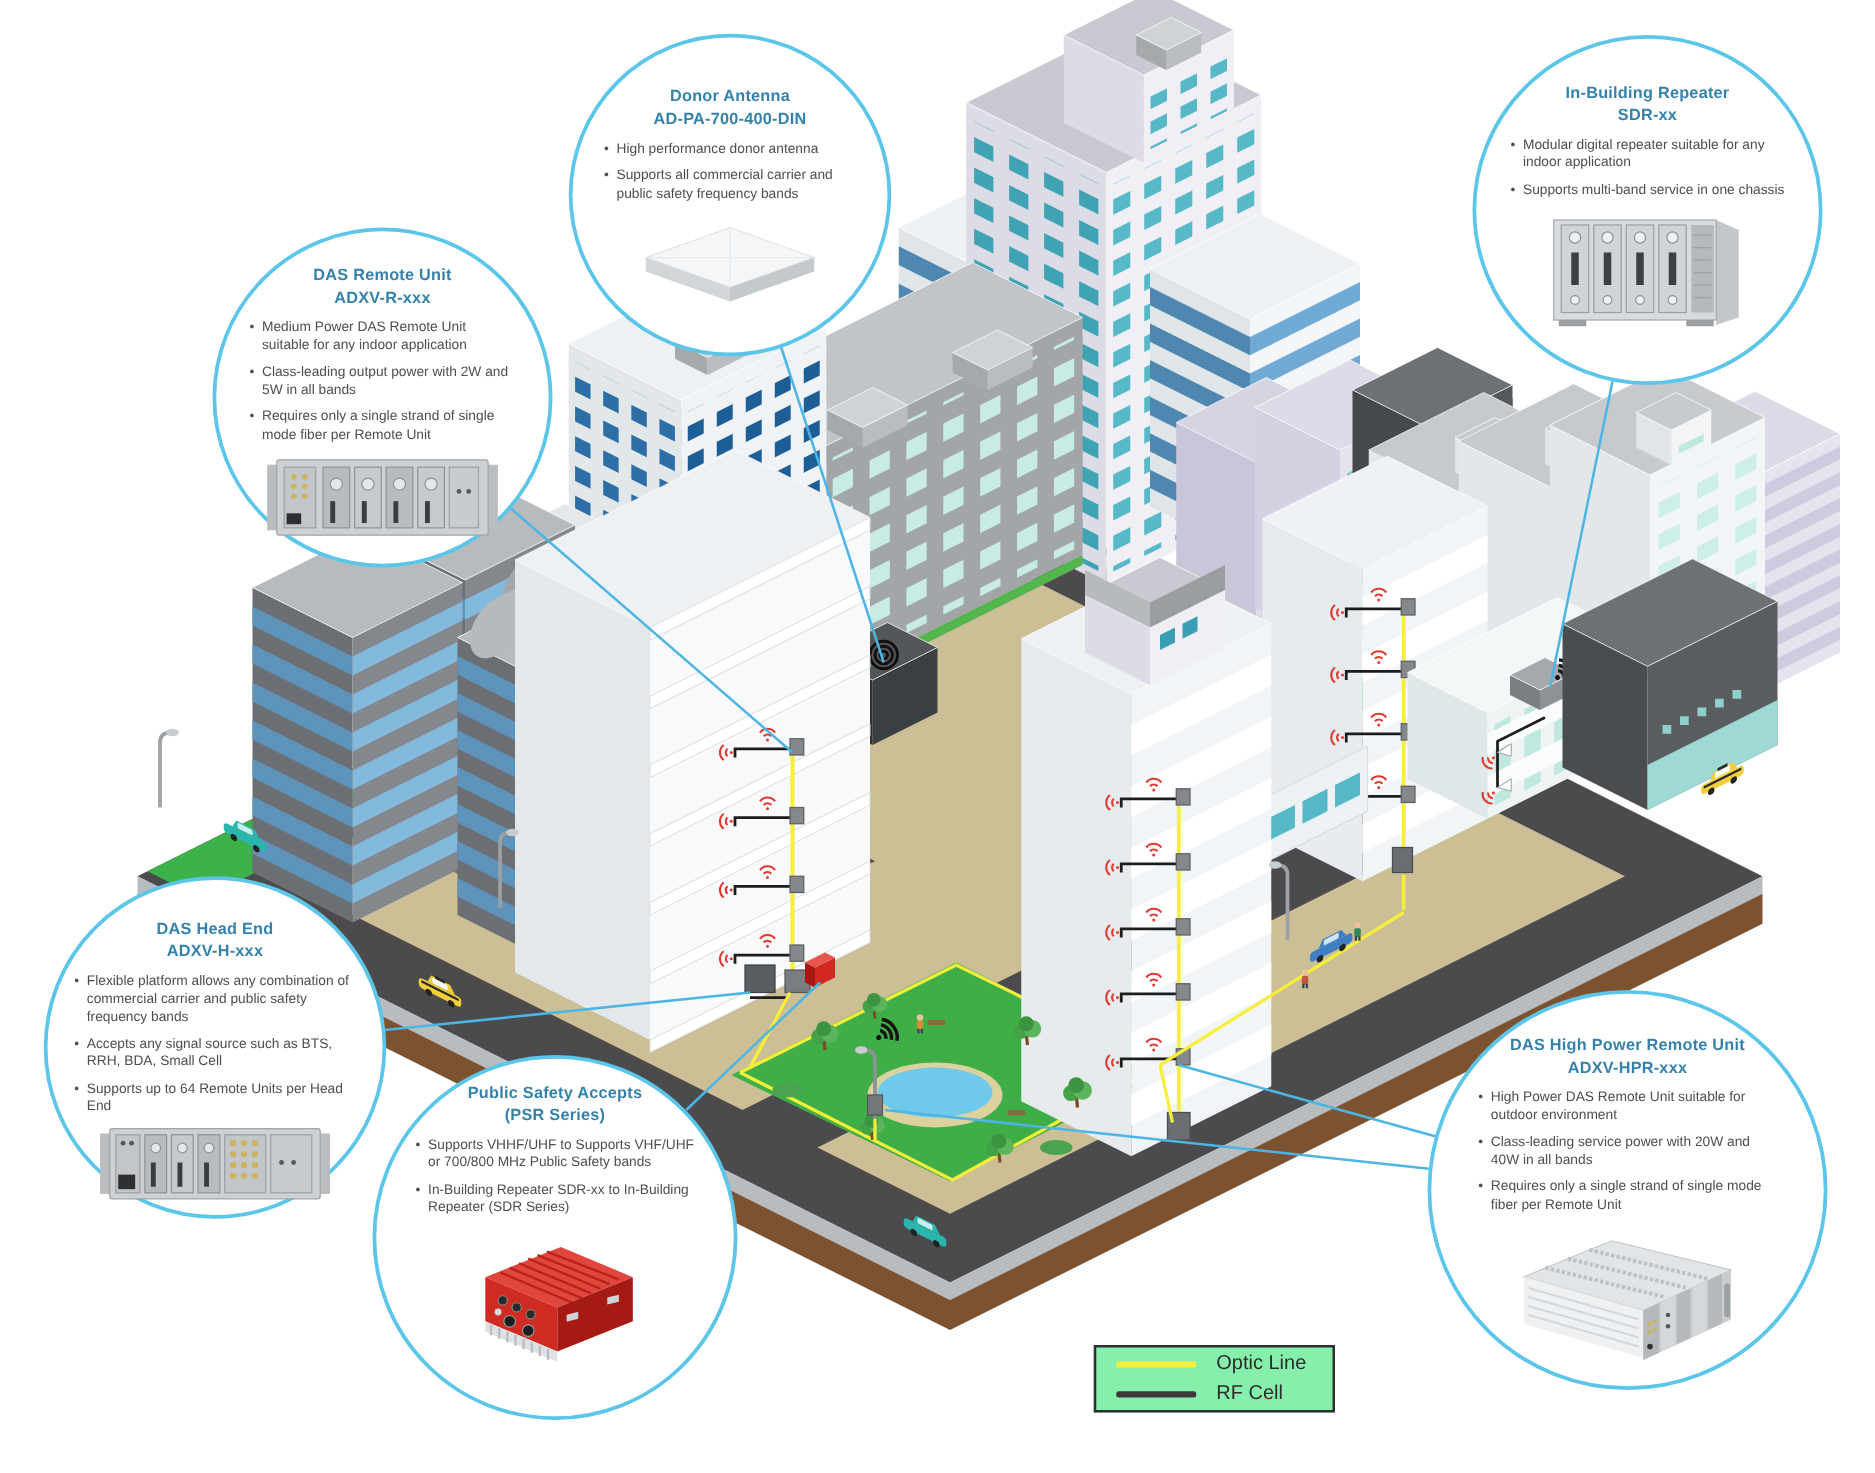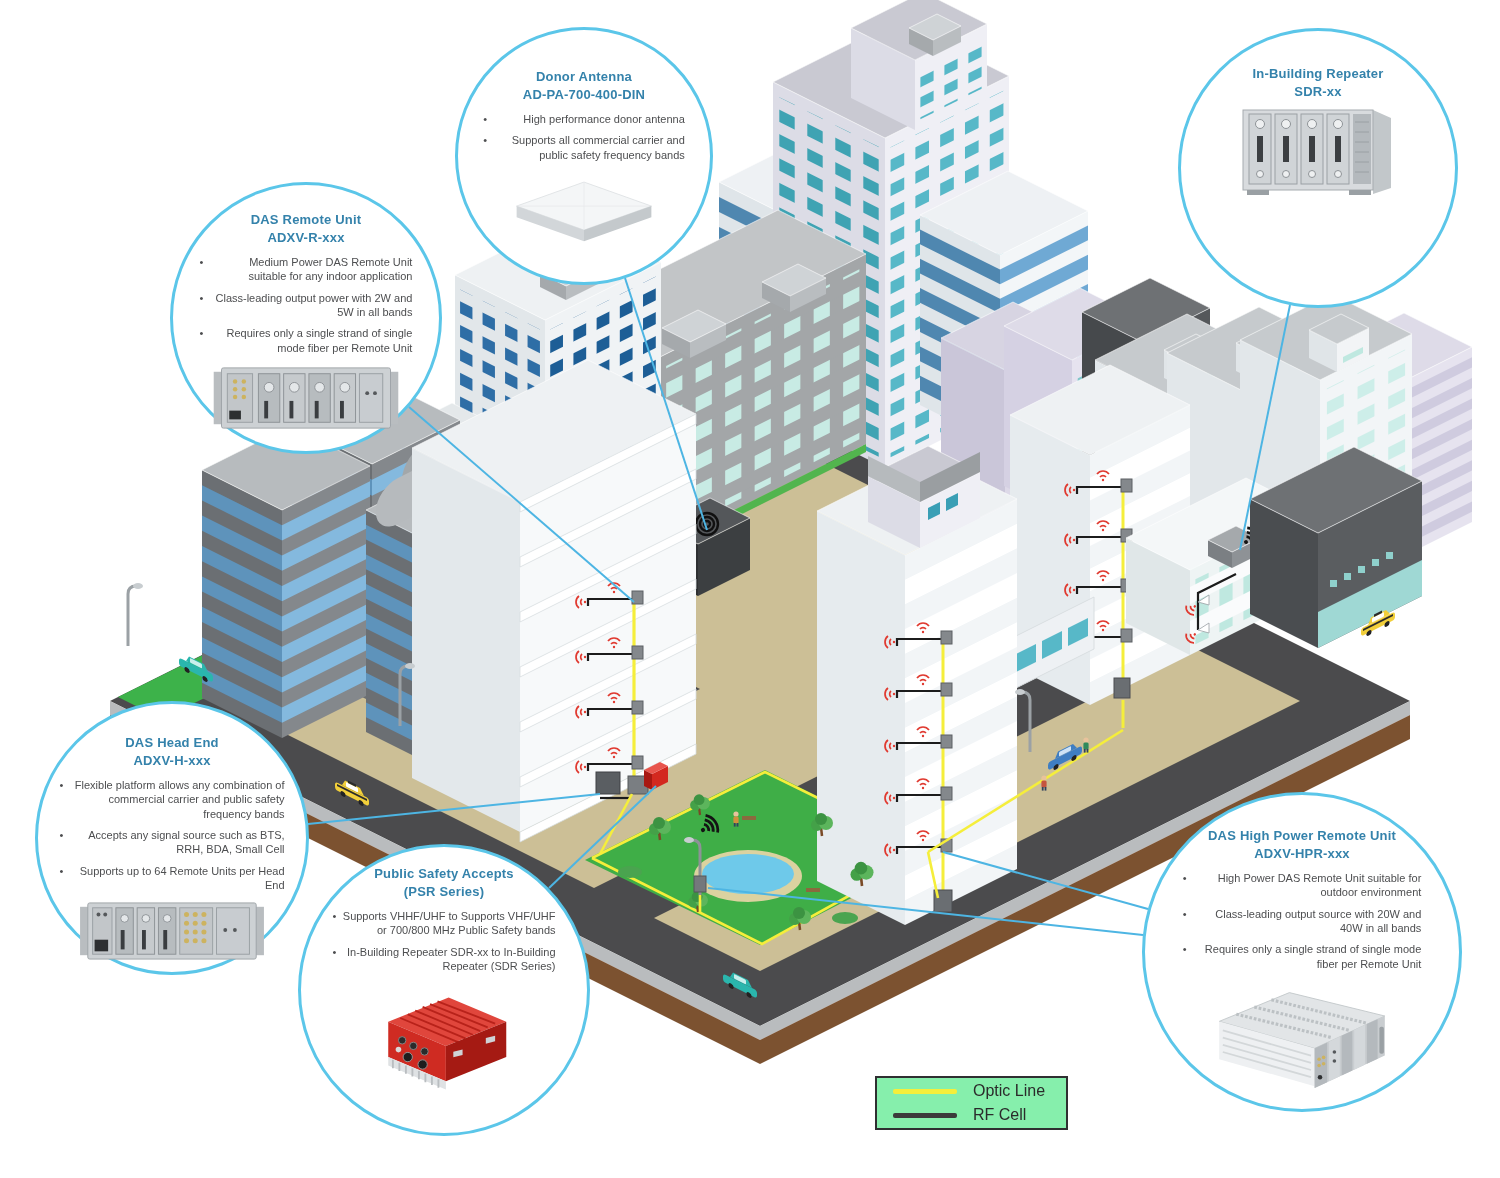--- a/index.html
+++ b/index.html
@@ -3,21 +3,21 @@
 <meta charset="utf-8">
 <style>
   html,body{margin:0;padding:0;background:#fff;}
   #canvas{position:relative;width:1500px;height:1178px;background:#fff;overflow:hidden;
           font-family:Liberation Sans, sans-serif;}
   #city, #leaders{position:absolute;left:0;top:0;}
   #city{z-index:1;} #leaders{z-index:2;}
   .callout{position:absolute;border:3px solid #5bc6e9;border-radius:50%;background:#fff;
            box-sizing:border-box;display:flex;flex-direction:column;align-items:center;z-index:3;}
   .co-title{font-size:13px;font-weight:700;color:#3482ab;text-align:center;line-height:1.35;letter-spacing:.2px;}
-  .co-bullets{margin:9px 0 0;padding:0;list-style:none;font-size:11px;color:#4d4e50;line-height:1.3;text-align:right;}
+  .co-bullets{margin:9px 0 0;padding:0;list-style:none;font-size:11px;color:#4d4e50;line-height:1.3;text-align:left;}
   .co-bullets li{position:relative;padding-left:10px;margin-bottom:7px;}
   .co-bullets li::before{content:"\2022";position:absolute;left:0;color:#4d4e50;}
   .co-img{margin-top:2px;flex-shrink:0;}
   #legend{position:absolute;left:875px;top:1076px;width:193px;height:54px;border:2.5px solid #2f2f31;
           background:#86efac;z-index:3;display:flex;flex-direction:column;justify-content:center;
           gap:6px;padding:4px 0;box-sizing:border-box;}
   .lrow{display:flex;align-items:center;padding-left:16px;}
   .lswatch{width:64px;height:5px;border-radius:2px;}
   .sw-optic{background:#f5ee3b;} .sw-rf{background:#3b3b3b;}
   .llabel{margin-left:16px;font-size:16px;color:#2b2b2b;}
@@ -815,20 +815,24 @@
       <circle cx="158" cy="30" r="2" fill="#55585b"></circle>
         <circle cx="166" cy="30" r="2" fill="#55585b"></circle>
     </svg>
   </div>
 
   <div class="callout" style="left:1178px;top:28px;width:280px;height:280px;padding-top:34px">
     <div class="co-title">
       <span>In-Building Repeater</span><br>
       <span>SDR-xx</span>
     </div>
+    <ul class="co-bullets" style="width:80%">
+      <li>Modular digital repeater suitable for any indoor application</li>
+      <li>Supports multi-band service in one chassis</li>
+    </ul>
     <svg class="co-img" width="170" height="100" viewBox="0 0 170 100">
       <polygon points="140,8 158,16 158,86 140,92" fill="#c2c7ca"></polygon>
       <rect x="10" y="8" width="130" height="80" fill="#d8dbde" stroke="#a6abaf"></rect>
       <rect x="16" y="12" width="22" height="70" fill="#d0d4d7" stroke="#9aa0a4"></rect>
       <rect x="42" y="12" width="22" height="70" fill="#d0d4d7" stroke="#9aa0a4"></rect>
       <rect x="68" y="12" width="22" height="70" fill="#d0d4d7" stroke="#9aa0a4"></rect>
       <rect x="94" y="12" width="22" height="70" fill="#d0d4d7" stroke="#9aa0a4"></rect>
       <circle cx="27" cy="22" r="4.5" fill="#eef0f1" stroke="#8e9397"></circle>
         <circle cx="53" cy="22" r="4.5" fill="#eef0f1" stroke="#8e9397"></circle>
       <circle cx="79" cy="22" r="4.5" fill="#eef0f1" stroke="#8e9397"></circle>
@@ -921,21 +925,21 @@
     </svg>
   </div>
 
   <div class="callout" style="left:1142px;top:792px;width:320px;height:320px;padding-top:32px">
     <div class="co-title">
       <span>DAS High Power Remote Unit</span><br>
       <span>ADXV-HPR-xxx</span>
     </div>
     <ul class="co-bullets" style="width:76%">
       <li>High Power DAS Remote Unit suitable for outdoor environment</li>
-      <li>Class-leading output source with 20W and 40W in all bands</li>
+      <li>Class-leading service power with 20W and 40W in all bands</li>
       <li>Requires only a single strand of single mode fiber per Remote Unit</li>
     </ul>
     <svg class="co-img" width="190" height="108" viewBox="0 0 200 120">
       <polygon points="8,46 86,14 192,40 114,76" fill="#e2e5e7" stroke="#c2c7ca"></polygon>
       <path d="M27,38 L133,64 M47,30 L153,56 M66,22 L172,48" stroke="#bcc1c4" stroke-width="3.5" stroke-dasharray="3,2" fill="none"></path>
       <polygon points="8,46 114,76 114,118 8,88" fill="#eef0f2"></polygon>
       <path d="M12,56 L110,84 M12,64 L110,92 M12,72 L110,100 M12,80 L110,108" stroke="#d3d7d9" stroke-width="2"></path>
       <polygon points="114,76 192,40 192,84 114,120" fill="#c9cdd0"></polygon>
       <polygon points="114,76 128,69.5 128,113.5 114,120" fill="#b4b9bd"></polygon>
       <polygon points="130,68.6 142,63 142,107 130,112.6" fill="#d4d8db"></polygon>

